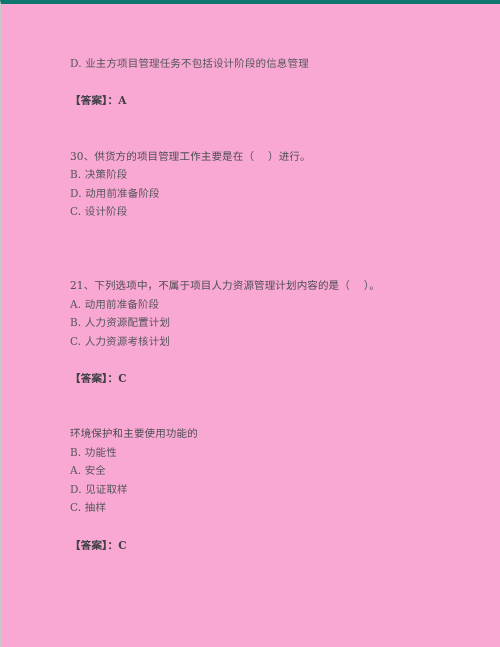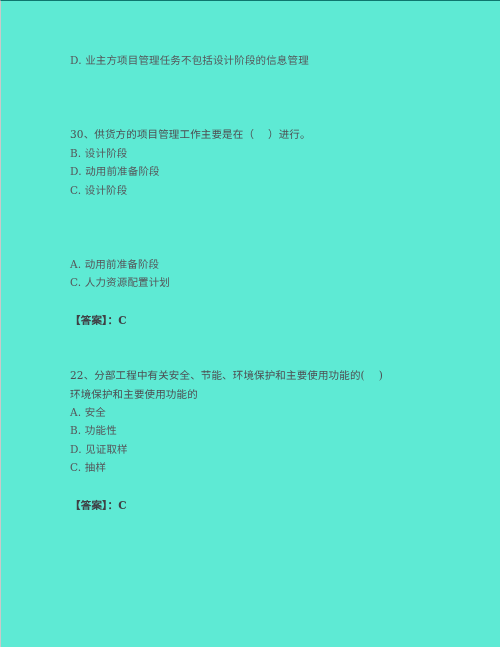--- a/index.html
+++ b/index.html
@@ -12,23 +12,23 @@
     height: 647px;
     background: #ffffff;
     font-family: "DejaVu Serif", "Liberation Serif", serif;
     overflow: hidden;
   }
 
   #page {
     position: relative;
     width: 500px;
     height: 647px;
-    background: #5eead4;
+    background: #f9a8d4;
     box-sizing: border-box;
-    border-top: 1px solid #0f766e;
+    border-top: 4px solid #0f766e;
     border-left: 1px solid #c9c9c9;
   }
 
   #content {
     position: absolute;
     left: 69px;
     top: 50px;
     width: 400px;
   }
 
@@ -68,48 +68,50 @@
 </style>
 </head>
 <body>
 
 <div id="page">
   <div id="content">
 
     <div class="block">
       <div class="line option">D. 业主方项目管理任务不包括设计阶段的信息管理</div>
       <div class="gap-answer"></div>
+      <div class="line answer">【答案】：A</div>
     </div>
 
     <div class="gap-block"></div>
 
     <div class="block">
       <div class="line stem">30、供货方的项目管理工作主要是在（    ）进行。</div>
-      <div class="line option">B. 设计阶段</div>
+      <div class="line option">B. 决策阶段</div>
       <div class="line option">D. 动用前准备阶段</div>
       <div class="line option">C. 设计阶段</div>
       <div class="gap-answer"></div>
     </div>
 
     <div class="gap-block"></div>
 
     <div class="block">
+      <div class="line stem">21、下列选项中，不属于项目人力资源管理计划内容的是（    ）。</div>
       <div class="line option">A. 动用前准备阶段</div>
-      <div class="line option">C. 人力资源配置计划</div>
+      <div class="line option">B. 人力资源配置计划</div>
+      <div class="line option">C. 人力资源考核计划</div>
       <div class="gap-answer"></div>
       <div class="line answer">【答案】：C</div>
     </div>
 
     <div class="gap-block"></div>
 
     <div class="block">
-      <div class="line stem">22、分部工程中有关安全、节能、环境保护和主要使用功能的(    )</div>
       <div class="line stem">环境保护和主要使用功能的</div>
+      <div class="line option">B. 功能性</div>
       <div class="line option">A. 安全</div>
-      <div class="line option">B. 功能性</div>
       <div class="line option">D. 见证取样</div>
       <div class="line option">C. 抽样</div>
       <div class="gap-tail"></div>
       <div class="line answer">【答案】：C</div>
     </div>
 
   </div>
 </div>
 
 </body></html>

